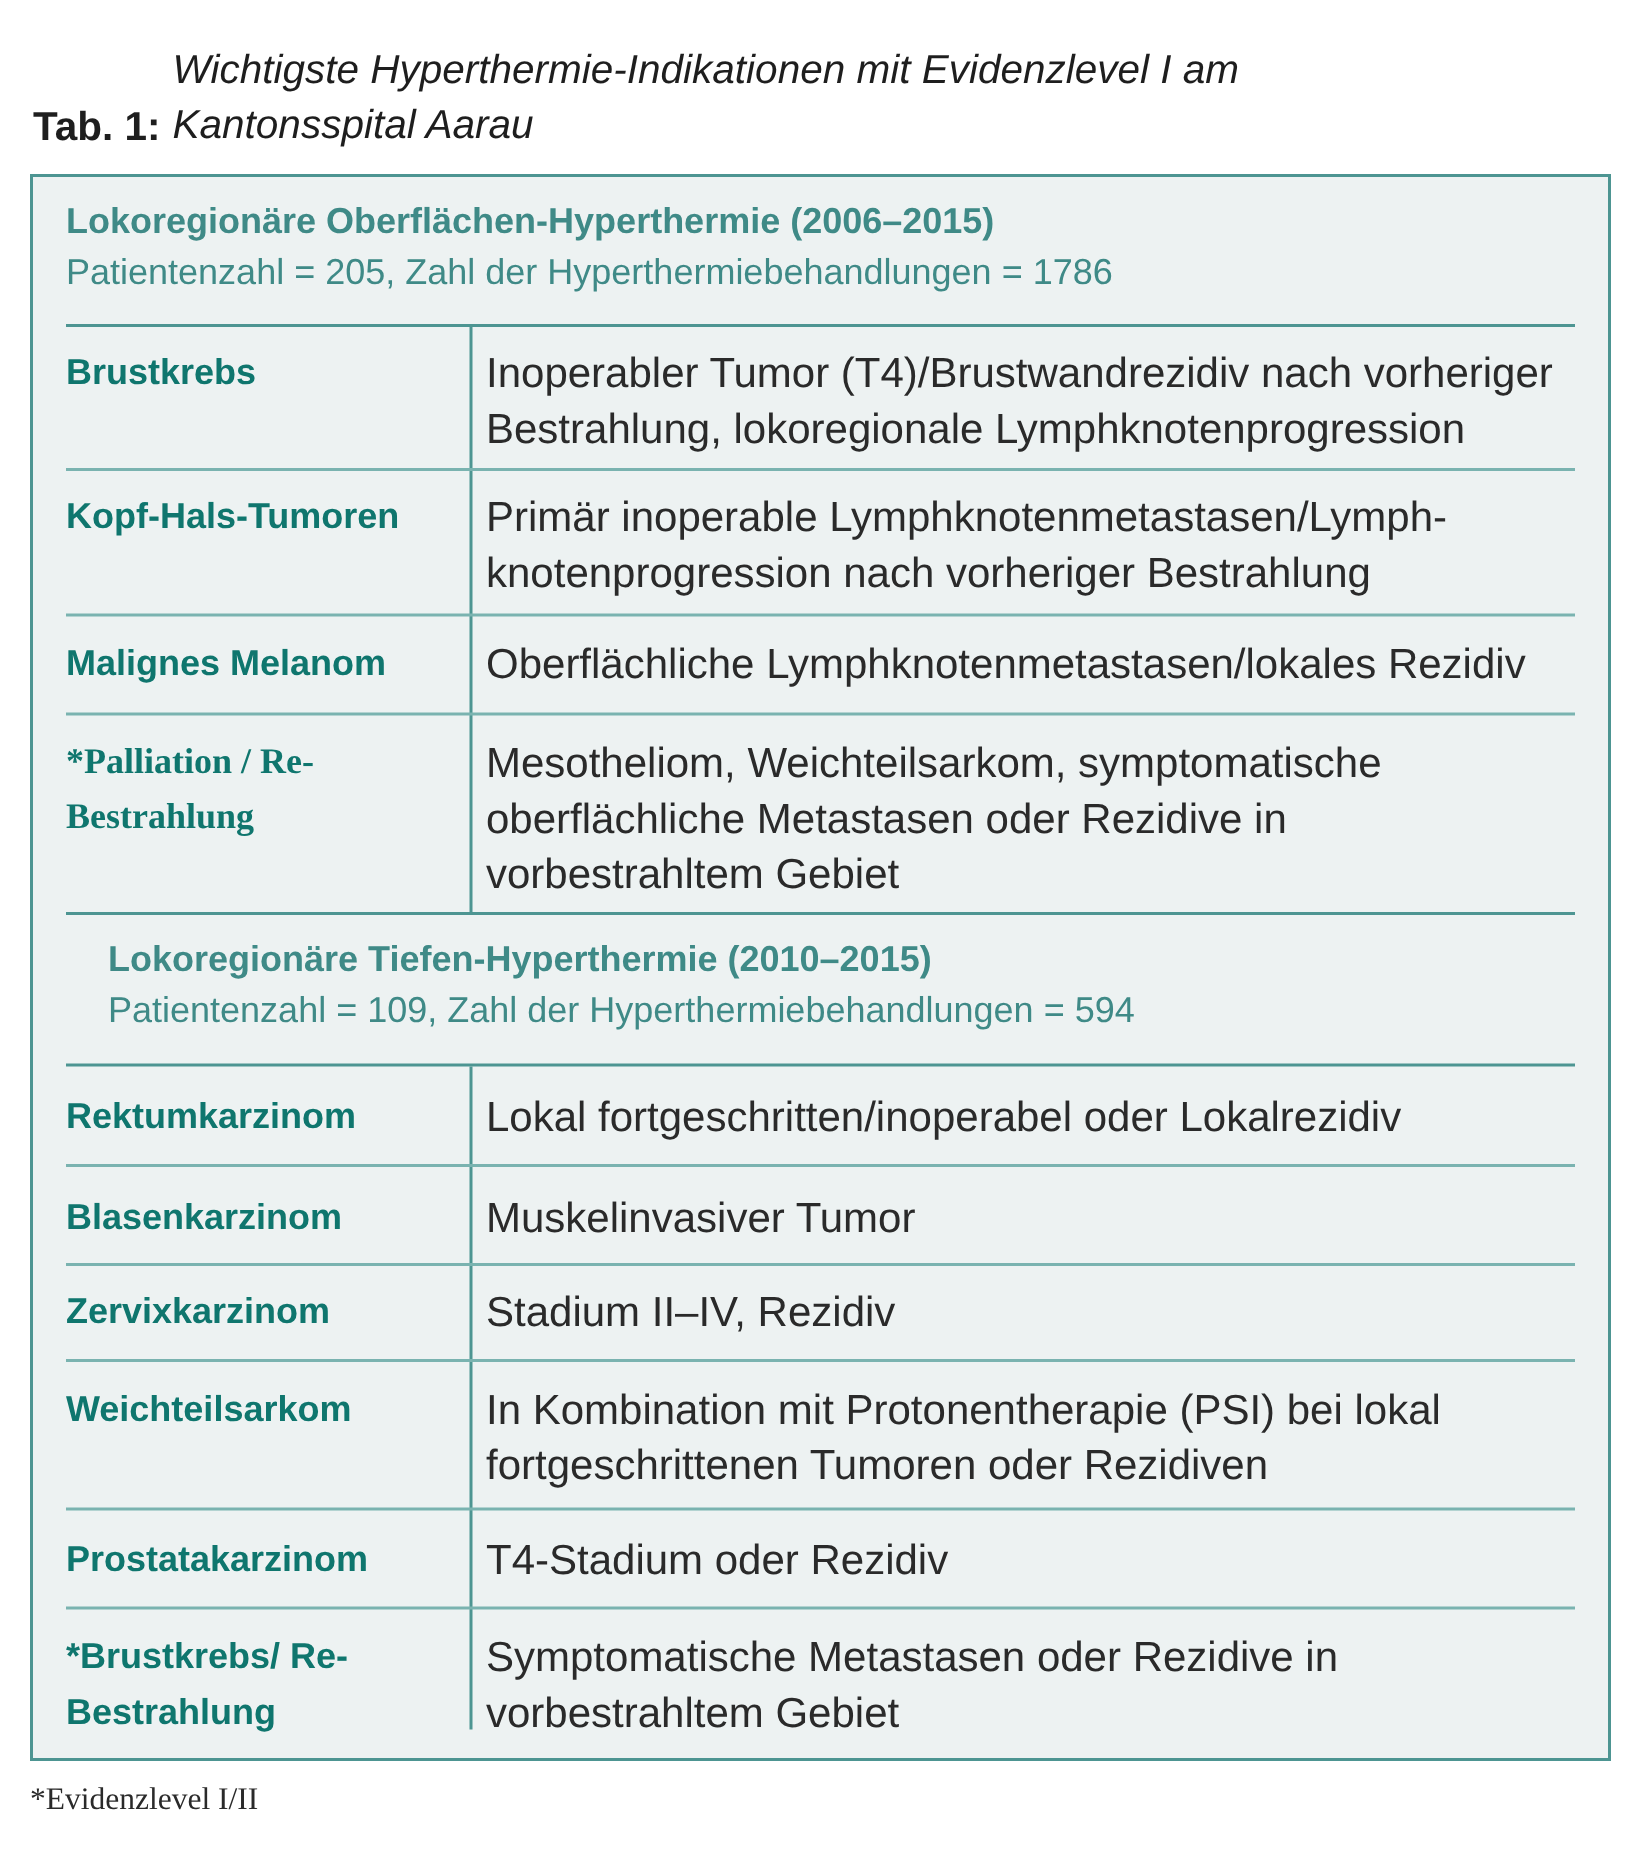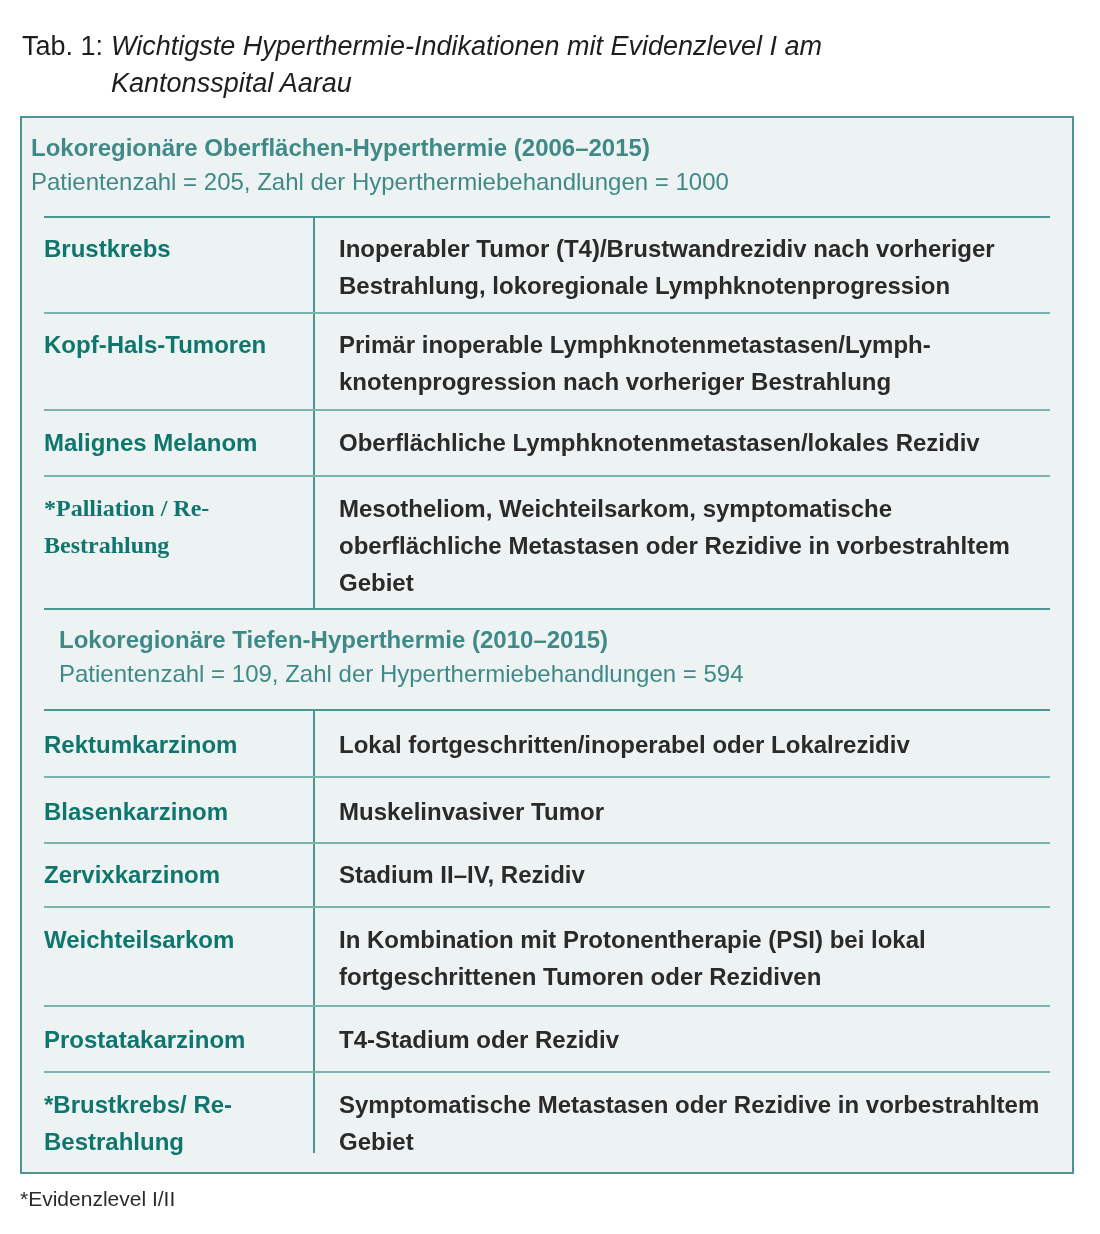--- a/index.html
+++ b/index.html
@@ -5,50 +5,50 @@
   html, body { margin: 0; padding: 0; background: #ffffff; }
   body {
     width: 1100px; height: 1234px; position: relative; overflow: hidden;
     font-family: "Liberation Sans", sans-serif; color: #1e1e1e;
   }
   .caption {
     position: absolute; left: 22px; top: 28px;
     font-size: 27px; line-height: 37px; letter-spacing: 0px;
     display: flex;
   }
-  .caption .label { font-weight: normal; margin-right: 8px; white-space: nowrap; }
+  .caption .label { font-weight: bold; margin-right: 8px; white-space: nowrap; margin-top: 38px; }
   .caption .text { width: 830px; font-style: italic; }
   .panel {
     position: absolute; left: 20px; top: 116px; width: 1054px; height: 855px;
     background: #edf2f2; border: 2px solid #4d9592; box-sizing: border-box;
   }
-  .section-head { position: absolute; left: 9px; color: #3f8a87; }
+  .section-head { position: absolute; left: 22px; color: #3f8a87; }
   .section-head .title { font-weight: bold; font-size: 24px; line-height: 32px; }
   .section-head .sub { font-size: 24px; line-height: 36px; }
   .hline { position: absolute; left: 22px; width: 1006px; height: 2px; background: #4d9592; }
   .rowline { position: absolute; left: 22px; width: 1006px; height: 2px; background: #7ab3b0; }
   .vline { position: absolute; left: 291px; width: 2px; background: #4d9592; }
   .row { position: absolute; left: 22px; width: 1006px; }
   .row .k { position: absolute; left: 0; width: 260px; font-weight: bold; font-size: 24px; line-height: 37px; color: #0f766e; }
-  .row .v { position: absolute; left: 295px; width: 720px; font-size: 24px; line-height: 37px; color: #2a2a2a; font-weight: bold; }
-  .footnote { position: absolute; left: 20px; top: 1187px; font-size: 21px; color: #2a2a2a; }
+  .row .v { position: absolute; left: 280px; width: 720px; font-size: 28px; line-height: 37px; color: #2a2a2a; }
+  .footnote { position: absolute; left: 20px; top: 1187px; font-size: 21px; color: #2a2a2a; font-family: Liberation Serif, serif; }
 </style>
 </head>
 <body>
 
 <div class="caption">
   <span class="label">Tab. 1:</span>
   <span class="text">Wichtigste Hyperthermie-Indikationen mit Evidenzlevel I am Kantonsspital Aarau</span>
 </div>
 
 <div class="panel">
 
   <div class="section-head" style="top:14px;">
     <div class="title">Lokoregionäre Oberflächen-Hyperthermie (2006–2015)</div>
-    <div class="sub">Patientenzahl = 205, Zahl der Hyperthermiebehandlungen = 1000</div>
+    <div class="sub">Patientenzahl = 205, Zahl der Hyperthermiebehandlungen = 1786</div>
   </div>
   <div class="hline" style="top:98px;"></div>
   <div class="vline" style="top:100px;height:392px;"></div>
 
   <div class="row" style="top:112px;">
     <div class="k">Brustkrebs</div>
     <div class="v">Inoperabler Tumor (T4)/Brustwandrezidiv nach vorheriger Bestrahlung, lokoregionale Lymphknotenprogression</div>
   </div>
   <div class="rowline" style="top:194px;"></div>
 

